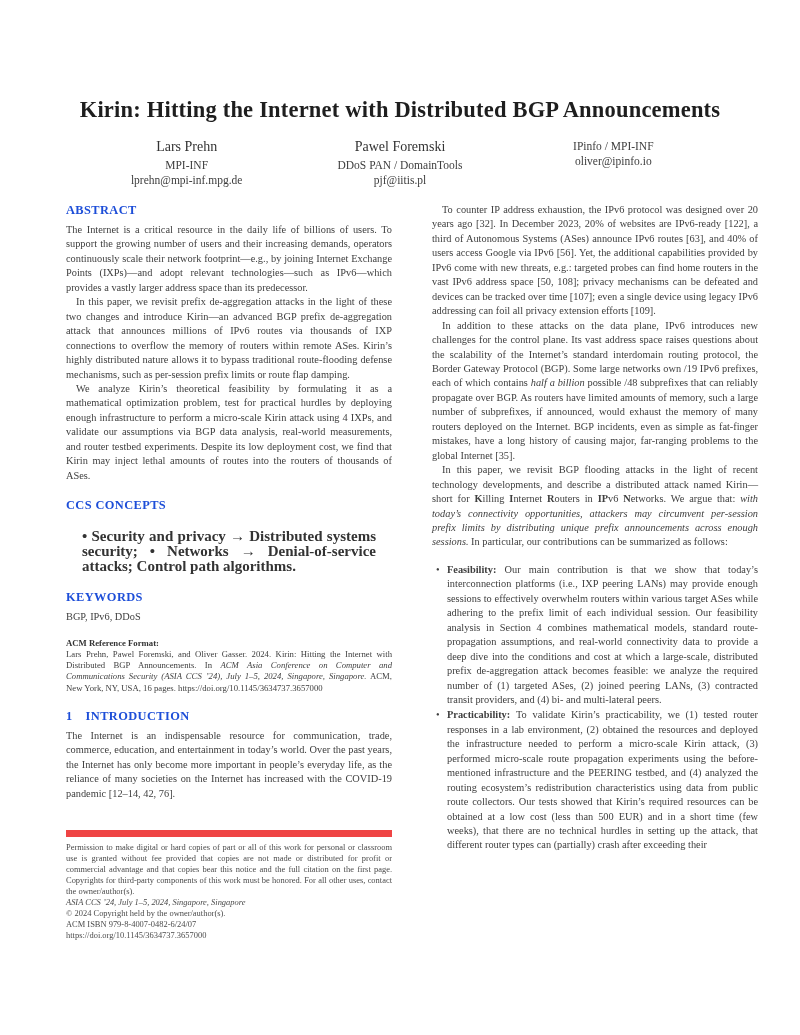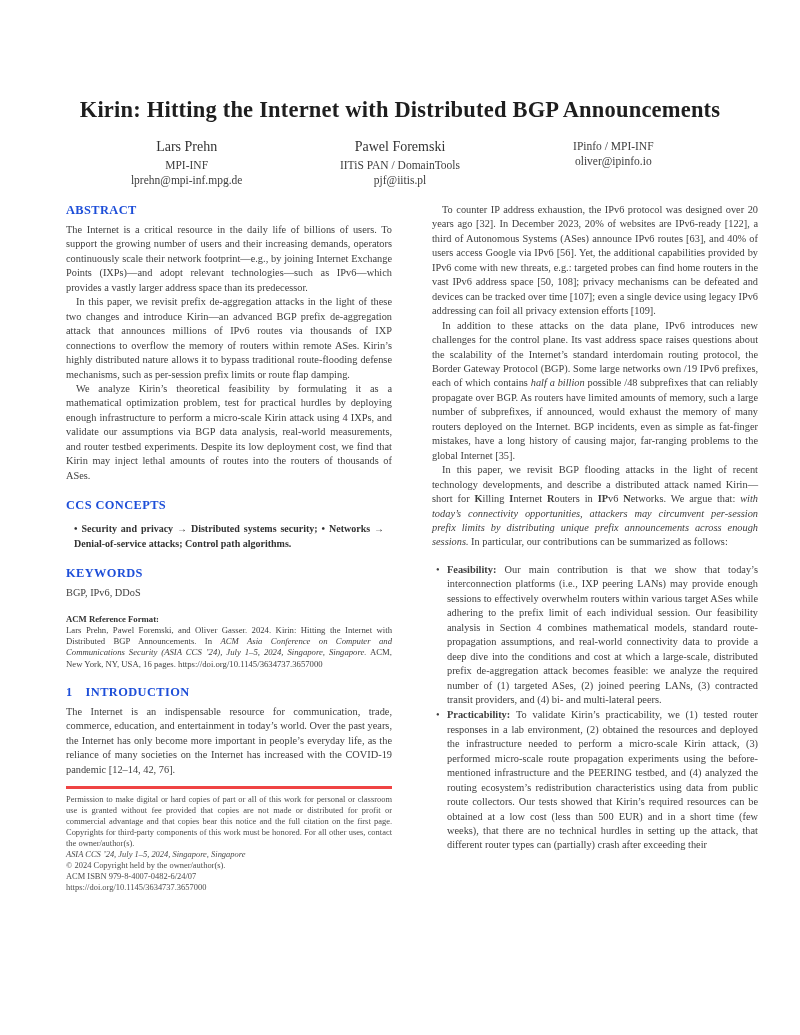--- a/index.html
+++ b/index.html
@@ -29,26 +29,26 @@
     font-size:12.4px; font-weight:bold; color:#1d4ed8;
     margin:15px 0 5px 0; letter-spacing:0.4px;
   }
   .sec-head.first{margin-top:0;}
   .sec-head .sec-num{margin-right:13px;}
   p.body{
     margin:0; font-size:10.35px; line-height:14.45px;
     text-align:justify; text-justify:inter-word;
   }
   p.body.indent{text-indent:10px;}
-  p.ccs{margin:8px; font-size:10px; line-height:15px; text-align:justify; font-weight:bold; color:#333;}
+  p.ccs{margin:16px; font-size:15px; line-height:15px; text-align:justify; font-weight:bold; color:#333;}
   .ref-label{margin:13px 0 0 0; font-size:8.7px; font-weight:bold; color:#333;}
   .ref-text{margin:1px 0 0 0; font-size:8.7px; line-height:11.3px; text-align:justify;}
   
   .footnote{
-    margin-top:9px; border-top:3px solid #ef4444; padding-top:5px;
+    margin-top:29px; border-top:7px solid #ef4444; padding-top:5px;
     font-size:8.45px; line-height:11px; color:#4a4a4a;
   }
   .footnote p{margin:0; text-align:justify;}
   .fn-line{display:block;}
   .fn-italic{font-style:italic;}
   
   .bullets{margin:13px 0 0 0; padding:0 0 0 15px; list-style:none;}
   .bullets li{position:relative; margin:0 0 1px 0;}
   .bullets .dot{position:absolute; left:-11px; top:0; font-size:10.35px; line-height:14.45px;}
   .bullets .li-text{
@@ -63,21 +63,21 @@
   <h1 class="title">Kirin: Hitting the Internet with Distributed BGP Announcements</h1>
 
   <div class="authors">
     <div class="author">
       <div class="name">Lars Prehn</div>
       <div class="affil">MPI-INF</div>
       <div class="email">lprehn@mpi-inf.mpg.de</div>
     </div>
     <div class="author">
       <div class="name">Pawel Foremski</div>
-      <div class="affil">IITiS PAN / DomainTools</div>
+      <div class="affil">DDoS PAN / DomainTools</div>
       <div class="email">pjf@iitis.pl</div>
     </div>
     <div class="author">
       <div class="affil">IPinfo / MPI-INF</div>
       <div class="email">oliver@ipinfo.io</div>
     </div>
   </div>
 
   <div class="col col-left">
 

